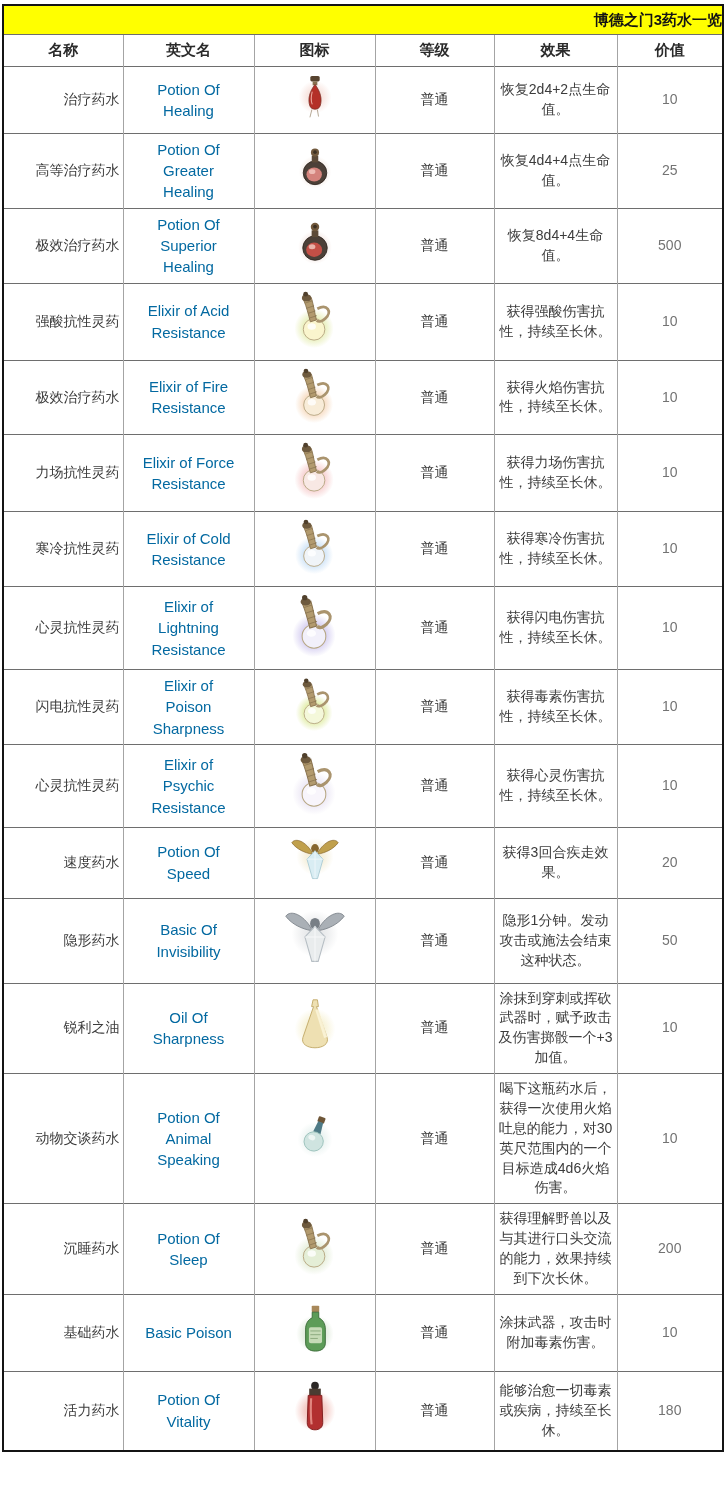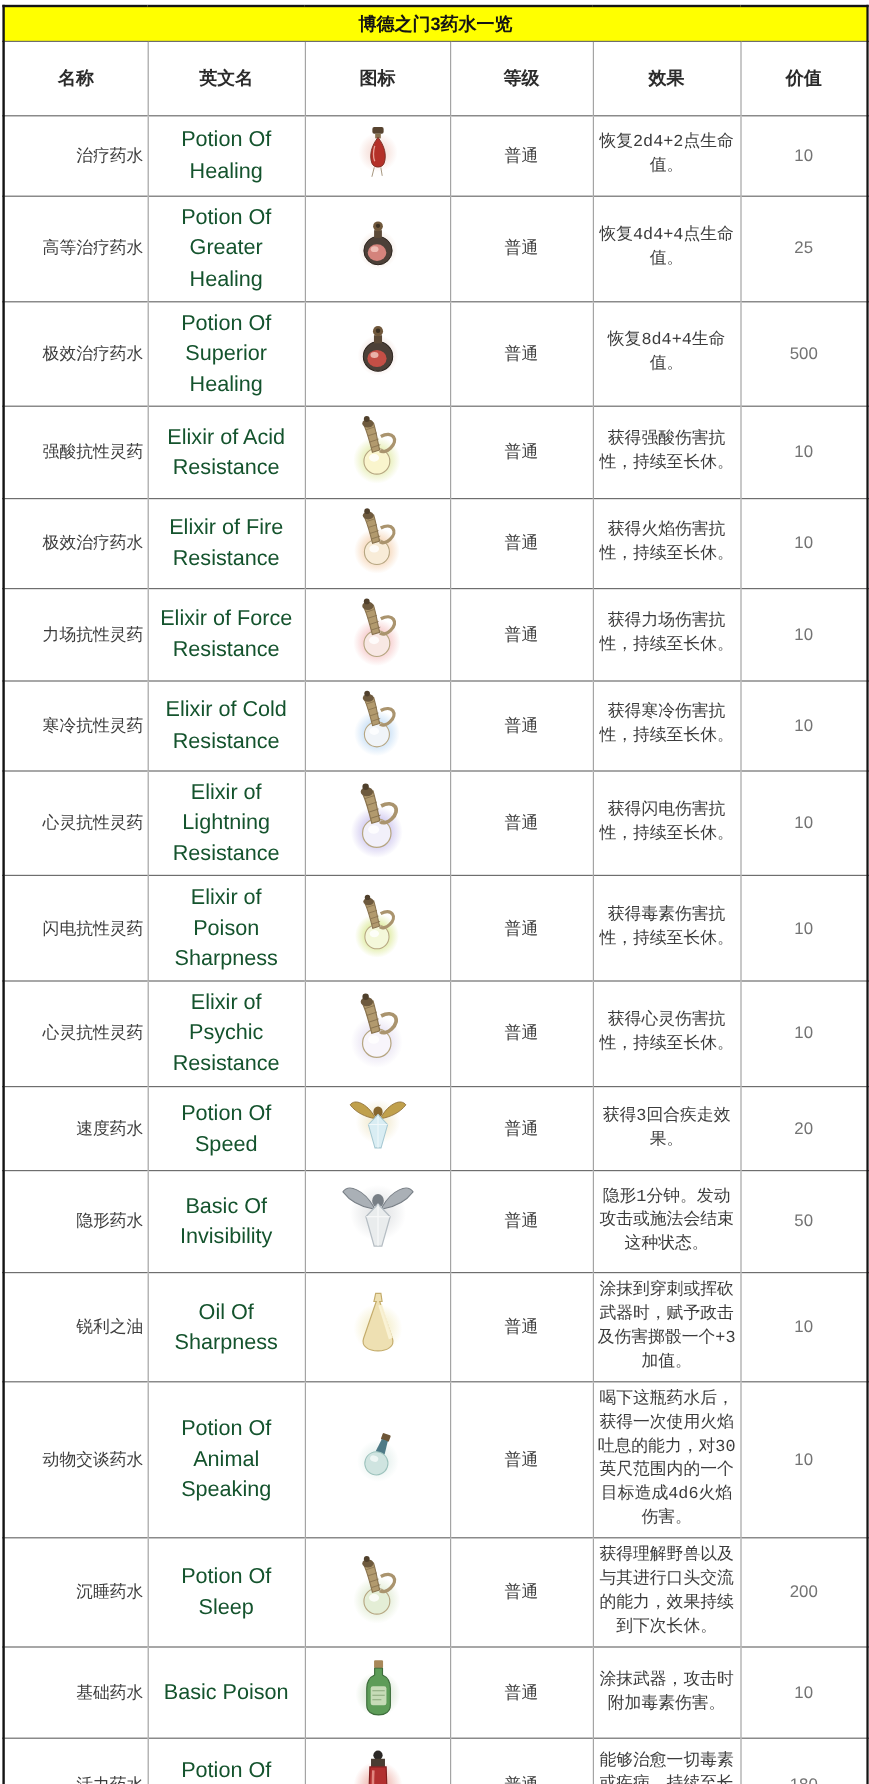--- a/index.html
+++ b/index.html
@@ -11,33 +11,33 @@
     border:2px solid #141414;
   }
   col.c1{width:120px} col.c2{width:131px} col.c3{width:121px}
   col.c4{width:119px} col.c5{width:123px} col.c6{width:106px}
 
   th, td { border-left:1px solid #a4a4a4; border-top:1px solid #6e6e6e; }
   th:first-child, td:first-child { border-left:none;text-align:right; }
 
   th.title-cell {
     background:#ffff00; color:#141414; font-size:15px; font-weight:700;
-    padding:5px 0 4px; text-align:center; border-top:none;
+    padding:5px 0 4px; text-align:right; border-top:none;
   }
   th.col-header {
     font-size:15px; font-weight:700; color:#2b2b2b; background:#ffffff;
-    padding:21px 2px; text-align:center;
+    padding:6px 2px; text-align:center;
   }
   td {
     font-size:14px; text-align:center; vertical-align:middle;
     padding:5px 3px; line-height:1.42; height:50px; color:#3c3c3c;
     word-break:break-word;
   }
-  td.c-eng { font-size:18px; padding:5px 8px; color:#14532d; }
-  td.c-effect { padding:5px 2px;font-family:Liberation Mono, monospace; }
+  td.c-eng { font-size:15px; padding:5px 18px; color:#0369a1; }
+  td.c-effect { padding:5px 2px; }
   td.c-value { color:#737373; }
   .icon-wrap { display:inline-flex; align-items:center; justify-content:center; }
   .icon-wrap svg { display:block; }
 </style>
 </head>
 <body>
 
 <div class="page">
   <table class="potion-table">
     <colgroup>

